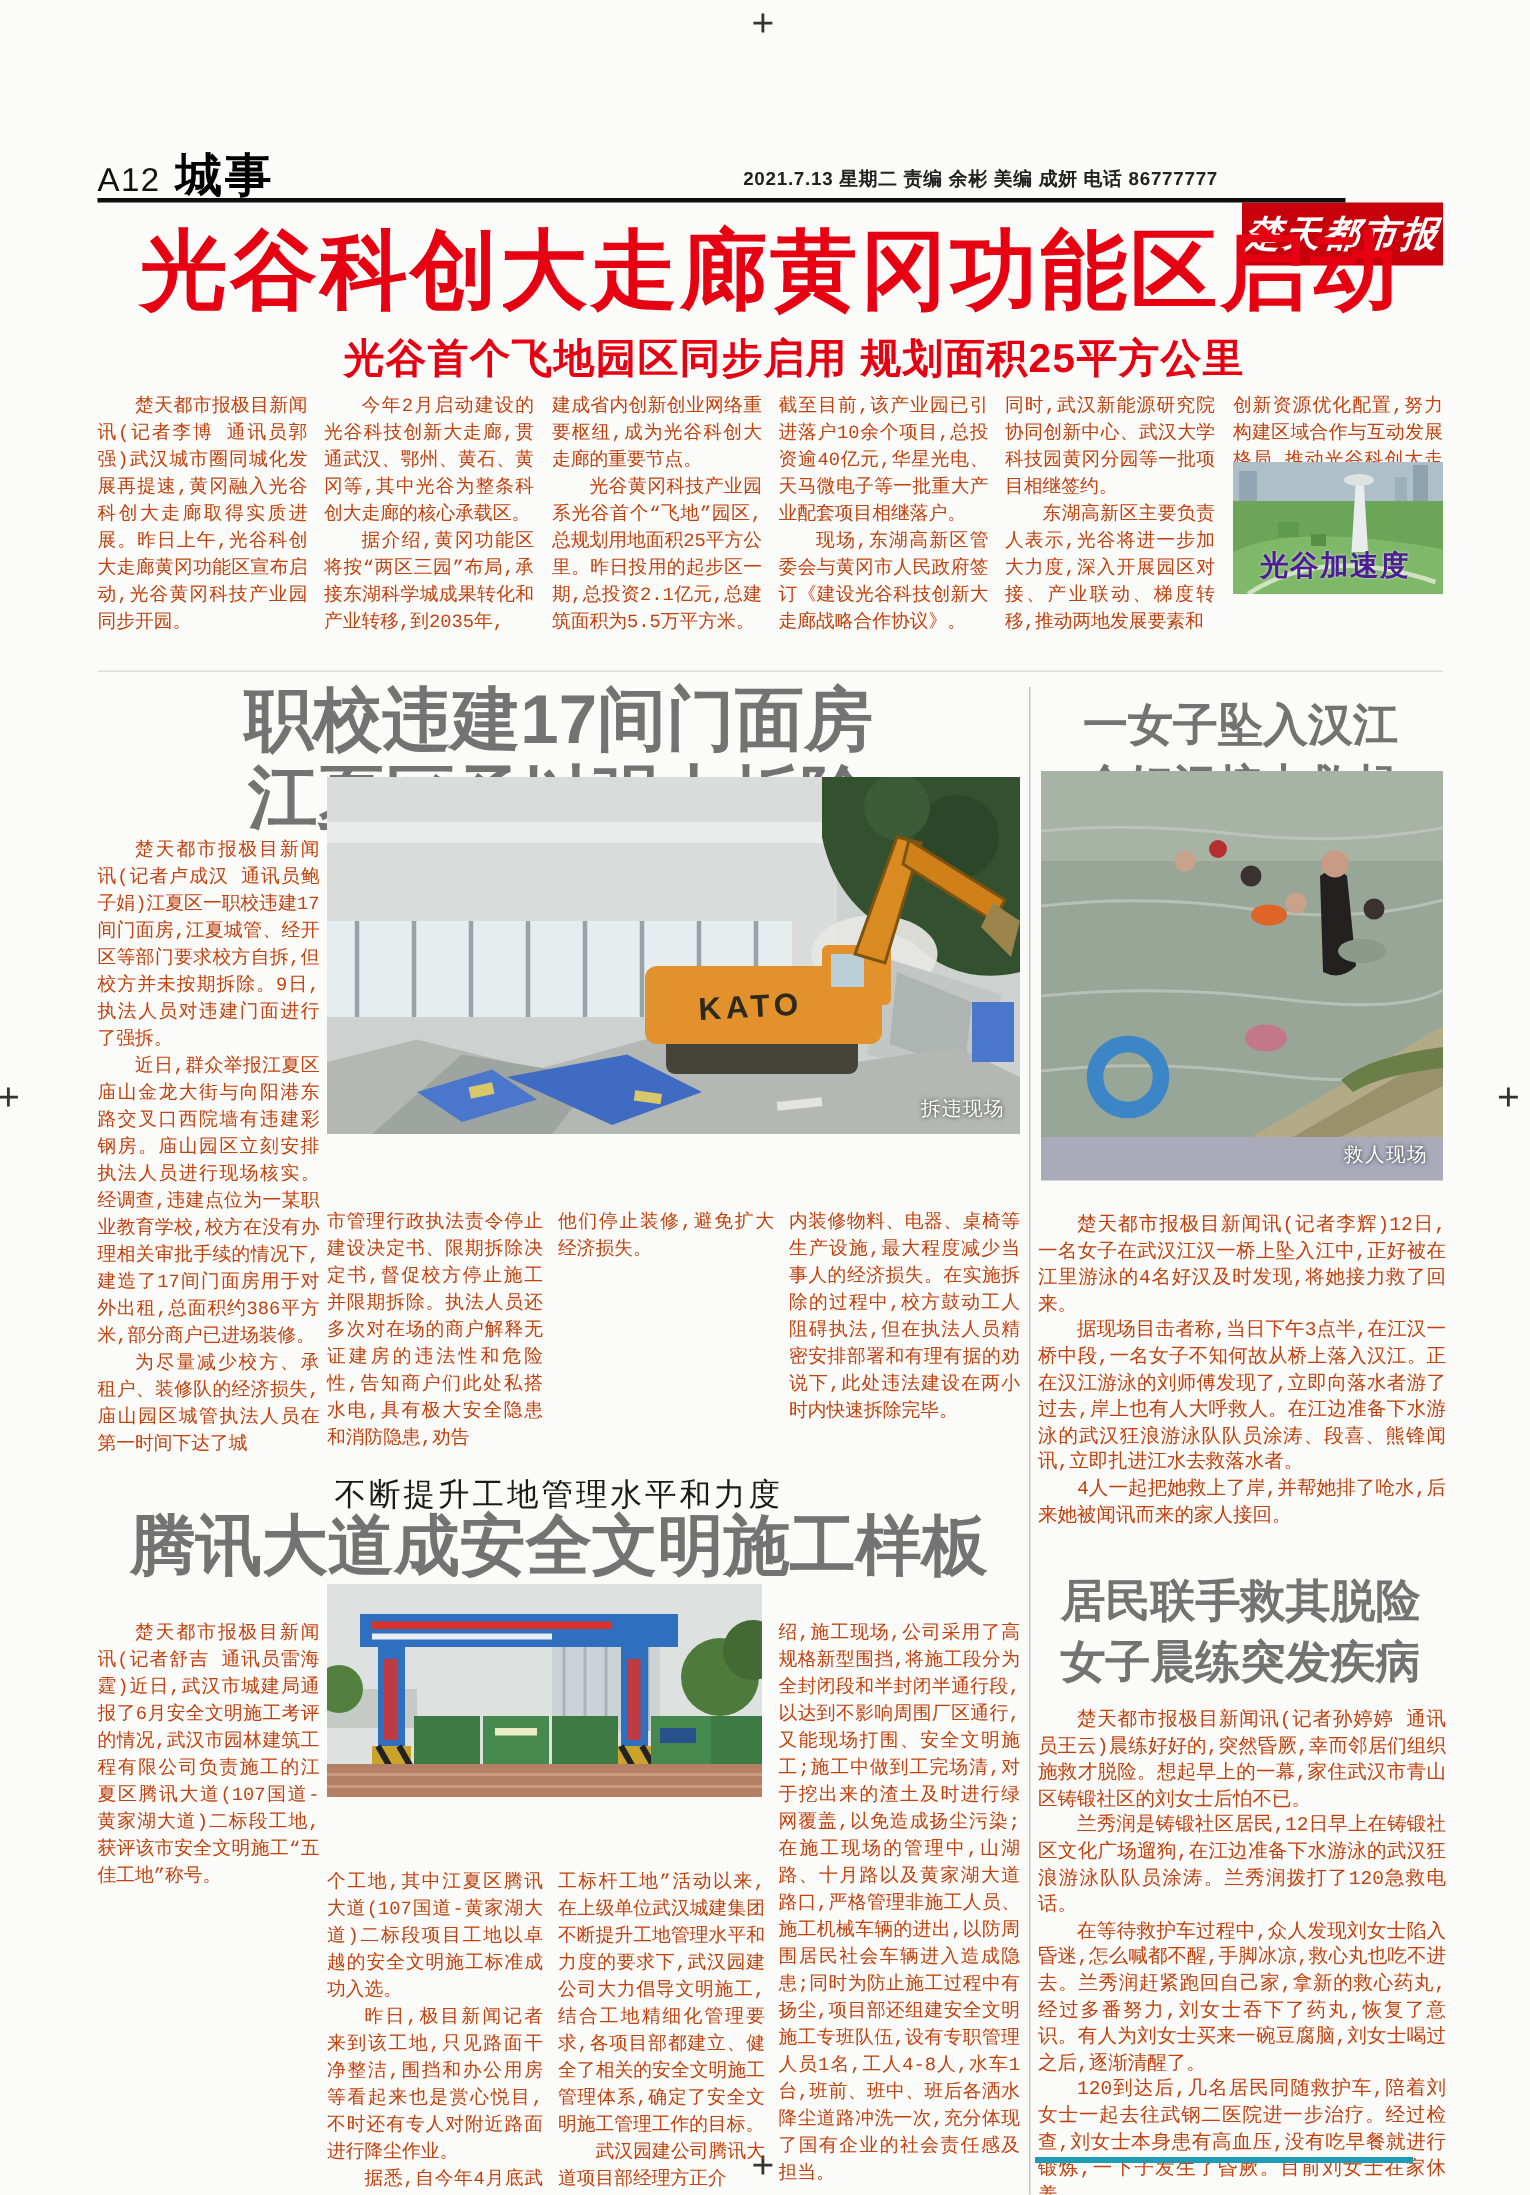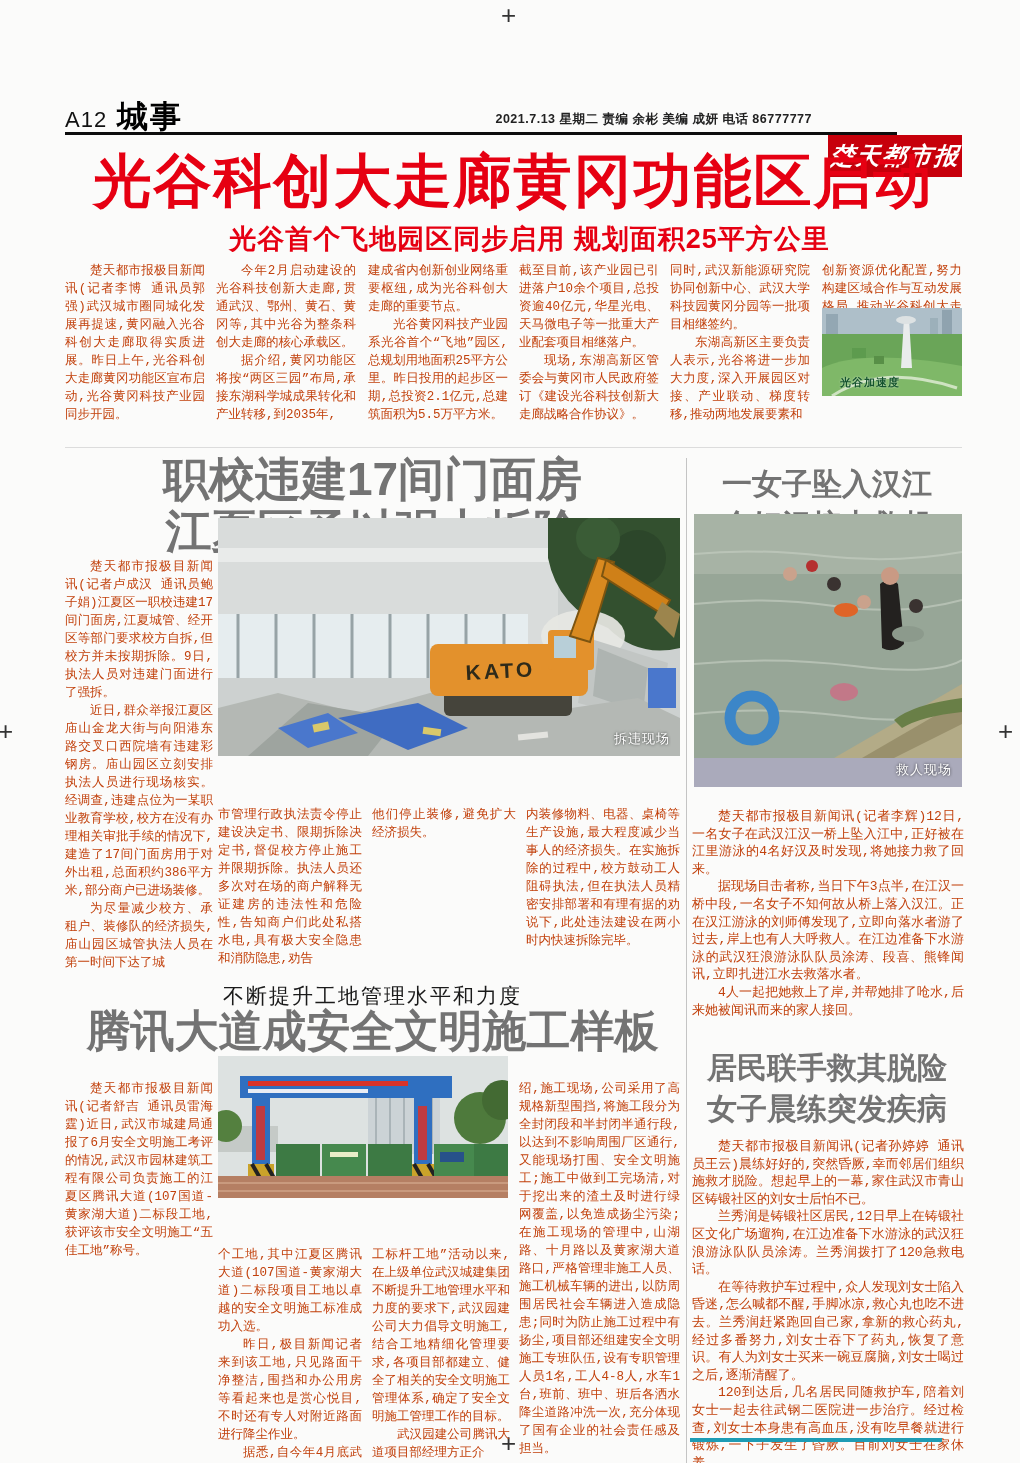--- a/index.html
+++ b/index.html
@@ -22,21 +22,21 @@
   
   .bt p{margin:0;text-align:justify;font-family:Liberation Mono, monospace;
         font-size:12.5px;line-height:18px;color:#c2410c;}
   .bt .ind{text-indent:2em;}
   .btw p{font-size:13px;line-height:17.6px;}
   
   .photo{position:absolute;overflow:hidden;background:#aab;}
   .photo svg{display:block;}
   .cap{position:absolute;color:#fff;font-size:13px;letter-spacing:1px;
        text-shadow:0 0 3px rgba(0,0,0,.8);}
-  .cap-red{position:absolute;color:#14532d;font-weight:bold;font-size:11px;
+  .cap-red{position:absolute;color:#4c1d95;font-weight:bold;font-size:19px;
            letter-spacing:1px;text-shadow:0 0 2px rgba(255,255,255,.7);}
   .vsep{background:#c4c4c4;width:1px;}
   .hsep{background:#dcdcdc;height:1px;}
   .teal{background:#1e9cb5;}
 </style>
 </head>
 <body>
 
 <div class="crop" style="left:501px;top:2px;">+</div>
 <div class="crop" style="left:501px;top:1430px;">+</div>

